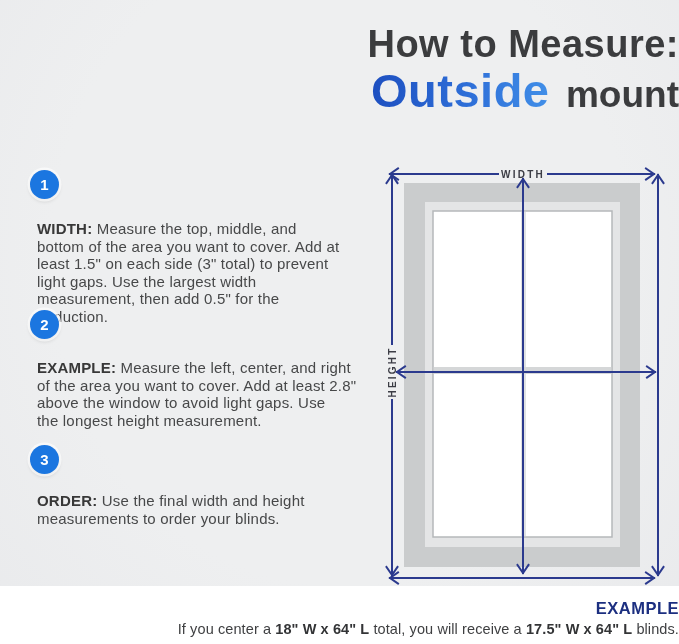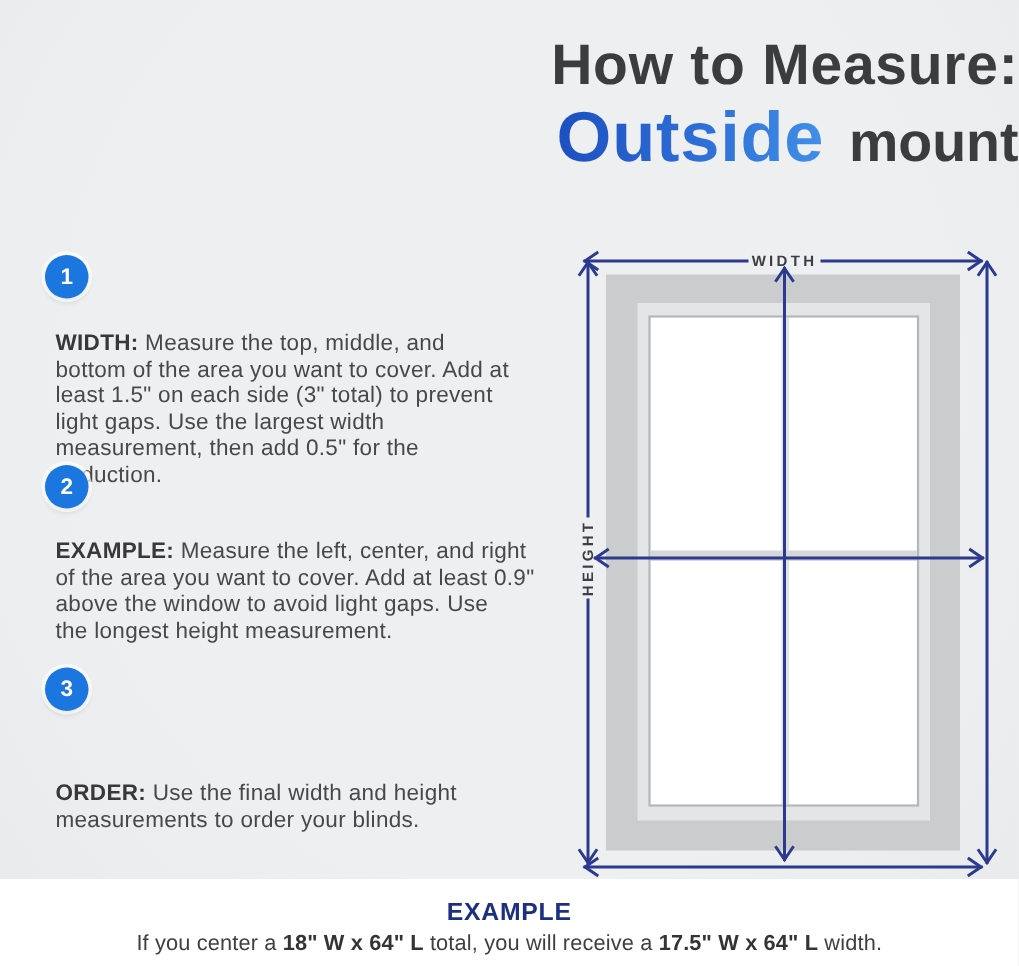--- a/index.html
+++ b/index.html
@@ -31,31 +31,31 @@
     box-shadow:0 0 0 2.5px rgba(255,255,255,.65), 0 2px 4px rgba(0,0,0,.18);
   }
   .step-text{
     position:absolute;left:37px;width:360px;
     font-size:15px;line-height:17.5px;color:#474849;letter-spacing:.2px;
     white-space:pre-line;
   }
   .step-label{font-weight:700;color:#383838;}
   #badge-1{top:170px;} #text-1{top:205px;}
   #badge-2{top:310px;} #text-2{top:344px;}
-  #badge-3{top:445px;} #text-3{top:505px;}
+  #badge-3{top:445px;} #text-3{top:477px;}
 
   
   .diagram{position:absolute;left:378px;top:114px;width:294px;height:434px;margin-top:48px;}
   .diagram svg{display:block;}
   .meas-label{font-size:10px;font-weight:600;letter-spacing:2.2px;fill:#3c3d45;}
 
   
   .footer{
     position:absolute;left:0;top:586px;width:679px;height:58px;background:#ffffff;
-    text-align:center;
+    text-align:right;
   }
   .example-title{margin-top:13px;font-size:16.5px;font-weight:700;color:#1c2f80;letter-spacing:.5px;line-height:19px;}
   .example-sentence{margin-top:3px;font-size:14.5px;color:#3e3f41;line-height:17px;letter-spacing:.1px;}
   .example-bold{font-weight:700;color:#333436;}
 </style>
 </head>
 <body>
 
 <div class="canvas">
 
@@ -74,21 +74,21 @@
 bottom of the area you want to cover. Add at
 least 1.5" on each side (3" total) to prevent
 light gaps. Use the largest width
 measurement, then add 0.5" for the
 deduction.</span></p>
 
   <div class="step-badge" id="badge-2">
     <span>2</span>
   </div>
   <p class="step-text" id="text-2"><span class="step-label">EXAMPLE:</span> <span>Measure the left, center, and right
-of the area you want to cover. Add at least 0.9"
+of the area you want to cover. Add at least 2.8"
 above the window to avoid light gaps. Use
 the longest height measurement.</span></p>
 
   <div class="step-badge" id="badge-3">
     <span>3</span>
   </div>
   <p class="step-text" id="text-3"><span class="step-label">ORDER:</span> <span>Use the final width and height
 measurements to order your blinds.</span></p>
 
   <div class="diagram">
@@ -143,16 +143,16 @@
         </g>
       </g>
 
       <text class="meas-label" x="145" y="15.5" text-anchor="middle">WIDTH</text>
       <text class="meas-label" transform="translate(17.5 210) rotate(-90)" text-anchor="middle">HEIGHT</text>
     </svg>
   </div>
 
   <div class="footer">
     <div class="example-title">EXAMPLE</div>
-    <div class="example-sentence"><span>If you center a </span><span class="example-bold">18" W x 64" L</span><span> total, you will receive a </span><span class="example-bold">17.5" W x 64" L</span><span> width.</span></div>
+    <div class="example-sentence"><span>If you center a </span><span class="example-bold">18" W x 64" L</span><span> total, you will receive a </span><span class="example-bold">17.5" W x 64" L</span><span> blinds.</span></div>
   </div>
 
 </div>
 
 </body></html>

